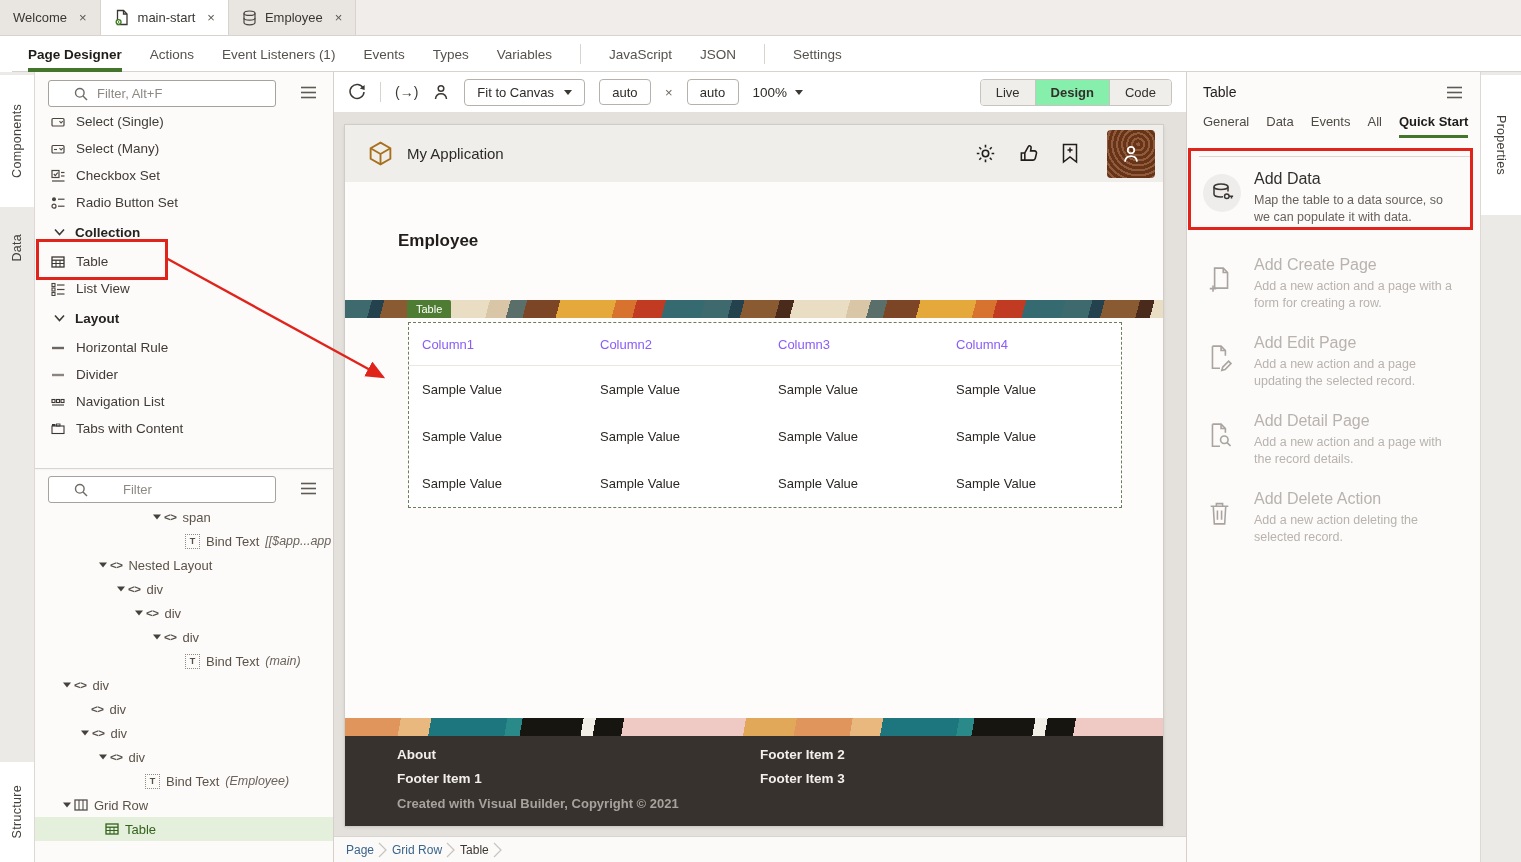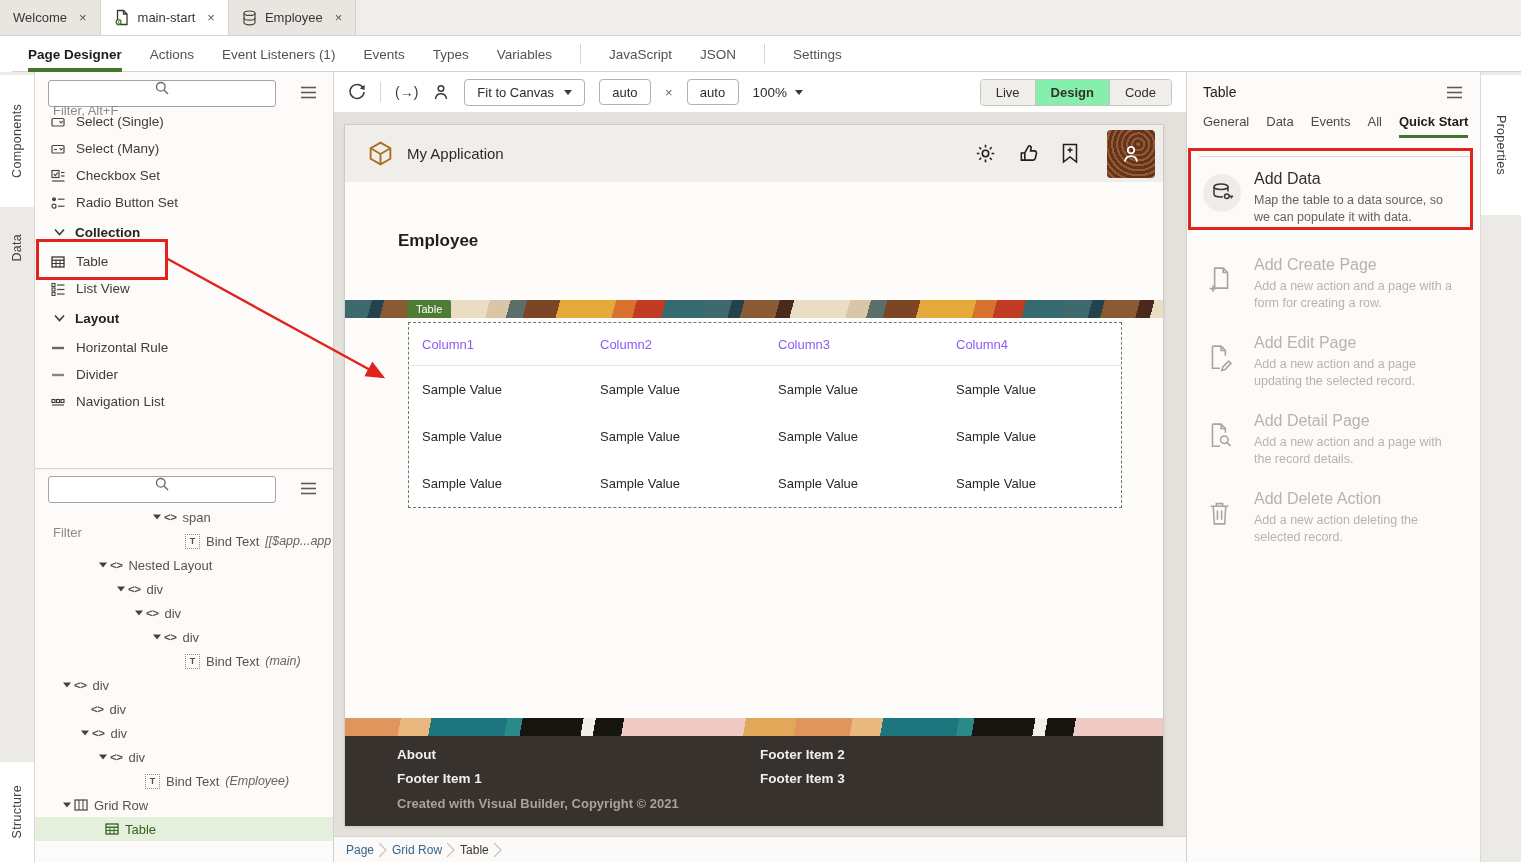--- a/index.html
+++ b/index.html
@@ -24,21 +24,21 @@
   #left-rail{position:absolute;left:0;top:72px;width:35px;height:790px;background:#eceae6;border-right:1px solid #ddd8d3;box-sizing:border-box;}
   .v-label{writing-mode:vertical-rl;transform:rotate(180deg);font-size:12.5px;color:#44403b;letter-spacing:.3px;}
   .v-label-r{writing-mode:vertical-rl;font-size:12.5px;color:#44403b;letter-spacing:.3px;}
   .rail-tab{position:absolute;left:0;width:34px;display:flex;align-items:center;justify-content:center;cursor:pointer;}
   #rail-components{top:3px;height:132px;background:#fff;}
   #rail-data{top:135px;height:82px;}
   #rail-structure{top:690px;height:100px;background:#fff;}
 
   
   #left-panel{position:absolute;left:35px;top:72px;width:299px;height:790px;background:#fcfbfa;border-right:1px solid #d5d0cb;box-sizing:border-box;overflow:hidden;}
-  .filter-box{position:absolute;left:13px;width:228px;height:27px;border:1px solid #a7a29d;border-radius:3px;background:#fff;display:flex;align-items:center;padding:0 4px;gap:7px;box-sizing:border-box;flex-direction:column;}
+  .filter-box{position:absolute;left:13px;width:228px;height:27px;border:1px solid #a7a29d;border-radius:3px;background:#fff;display:flex;align-items:center;padding:0 25px;gap:7px;box-sizing:border-box;}
   .filter-box input{border:none;outline:none;font-size:13px;color:#3a3632;width:100%;background:transparent;font-family:"Liberation Sans",sans-serif;}
   .filter-box input::placeholder{color:#8e8984;}
   .hamburger{position:absolute;width:18px;height:14px;cursor:pointer;}
   .c-list{position:absolute;left:0;right:0;}
   .c-row{height:27px;display:flex;align-items:center;gap:11px;padding-left:16px;font-size:13.5px;color:#403b36;cursor:pointer;}
   .c-section{height:32px;display:flex;align-items:center;gap:10px;padding-left:19px;font-size:13.5px;font-weight:bold;color:#262220;cursor:pointer;}
   .panel-div{position:absolute;left:0;right:0;top:396px;border-top:1px solid #d9d4cf;box-shadow:0 1px 2px rgba(0,0,0,.05);}
 
   
   .t-list{position:absolute;left:0;right:0;top:433px;}
@@ -304,20 +304,30 @@
         <span>
             <svg width="14" height="14" viewBox="0 0 14 14">
               <rect x="1" y="4.5" width="3" height="3" fill="none" stroke="#3a3632" stroke-width="1.1"></rect>
               <rect x="5.5" y="4.5" width="3" height="3" fill="none" stroke="#3a3632" stroke-width="1.1"></rect>
               <rect x="10" y="4.5" width="3" height="3" fill="none" stroke="#3a3632" stroke-width="1.1"></rect>
               <line x1="1" y1="10" x2="13" y2="10" stroke="#3a3632" stroke-width="1.1"></line>
             </svg>
           </span>
         <span>Navigation List</span>
       </div>
+      <div class="c-row">
+        <span>
+            <svg width="14" height="14" viewBox="0 0 14 14">
+              <rect x="1" y="4" width="12" height="7.5" fill="none" stroke="#3a3632" stroke-width="1.1"></rect>
+              <rect x="1" y="2" width="3.5" height="2" fill="#3a3632"></rect>
+              <rect x="5.5" y="2" width="3.5" height="2" fill="none" stroke="#3a3632" stroke-width="0.9"></rect>
+            </svg>
+          </span>
+        <span>Tabs with Content</span>
+      </div>
     </div>
 
     <div class="panel-div"></div>
 
     <div class="filter-box" style="top:404px;gap:33px;">
       <span>
         <svg width="14" height="14" viewBox="0 0 14 14">
             <circle cx="5.8" cy="5.8" r="4.3" fill="none" stroke="#6f6a64" stroke-width="1.4"></circle>
             <line x1="9" y1="9" x2="13" y2="13" stroke="#6f6a64" stroke-width="1.4"></line>
           </svg>

